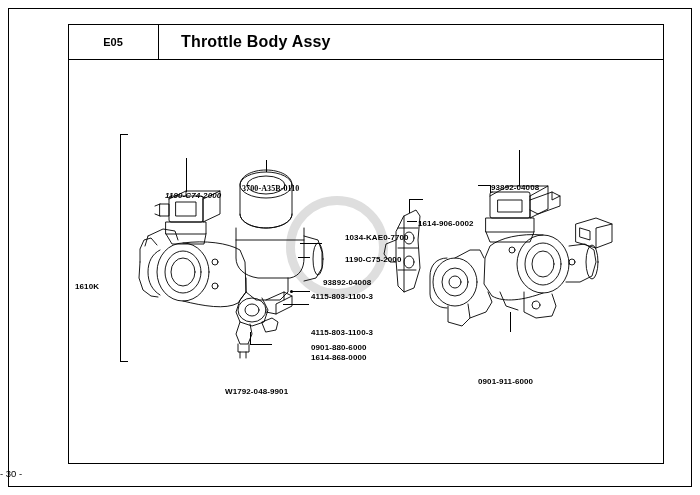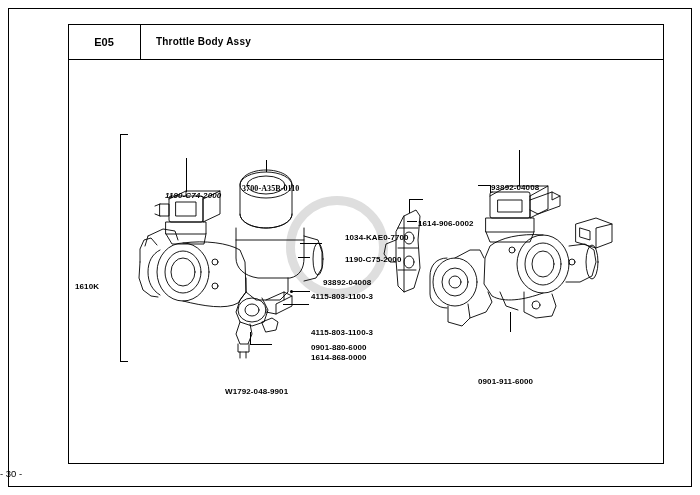--- a/index.html
+++ b/index.html
@@ -35,31 +35,31 @@
   .title-block{
     position:absolute;
     left:68px;top:24px;
     width:596px;height:36px;
     border-bottom:1px solid #000;
     box-sizing:border-box;
   }
   .title-code-cell{
     position:absolute;
     left:0;top:0;
-    width:73px;height:35px;
+    width:91px;height:35px;
     border-right:1px solid #000;
     box-sizing:border-box;
     display:flex;align-items:center;justify-content:center;
     font-size:11px;font-weight:bold;text-align:right;
   }
   .title-text{
     position:absolute;
-    left:88px;top:0;height:35px;
+    left:113px;top:0;height:35px;
     display:flex;align-items:center;
-    font-size:10px;font-weight:bold;
+    font-size:16px;font-weight:bold;
     letter-spacing:0.2px;
   }
   
   .page-number{
     position:absolute;
     left:0;top:468px;
     width:700px;
     text-align:left;
     font-size:9.5px;
   }

